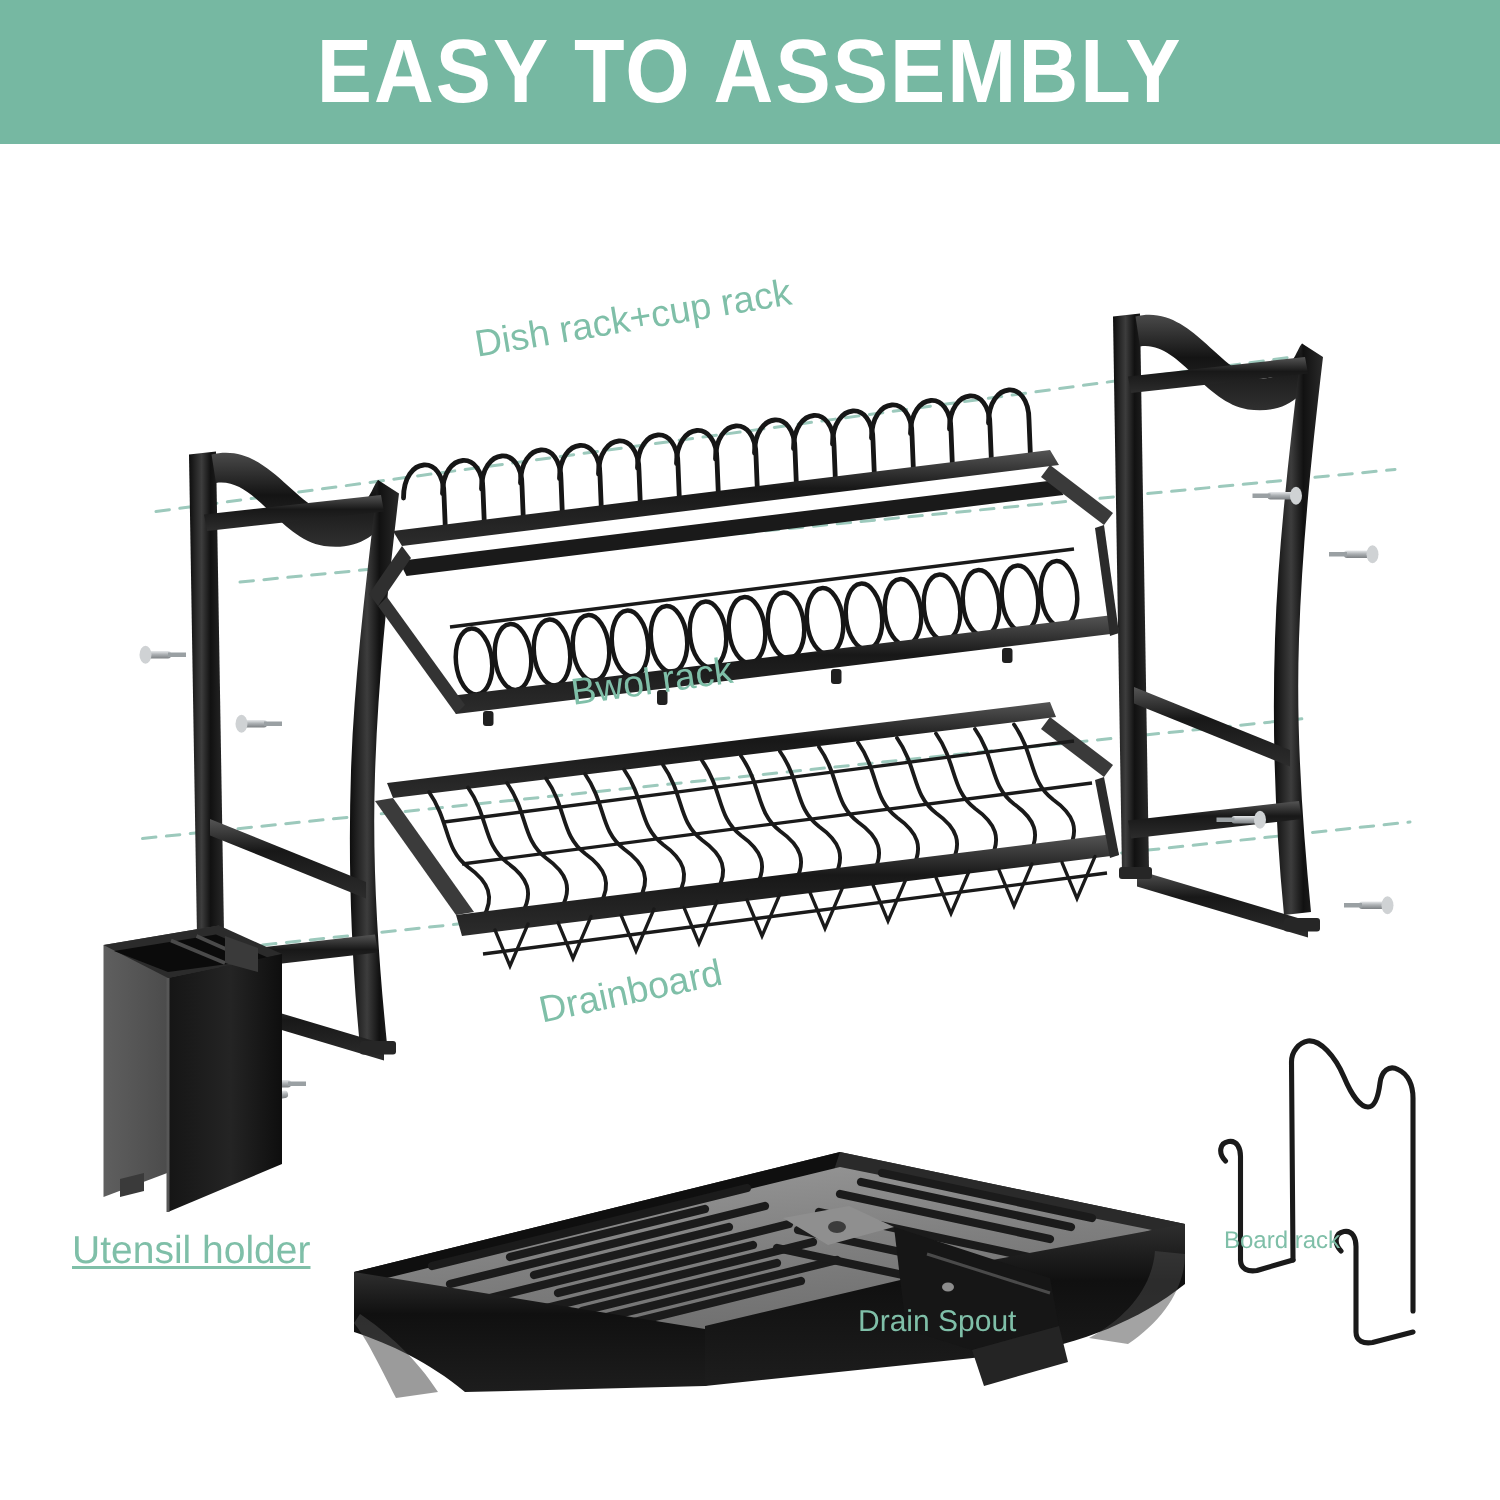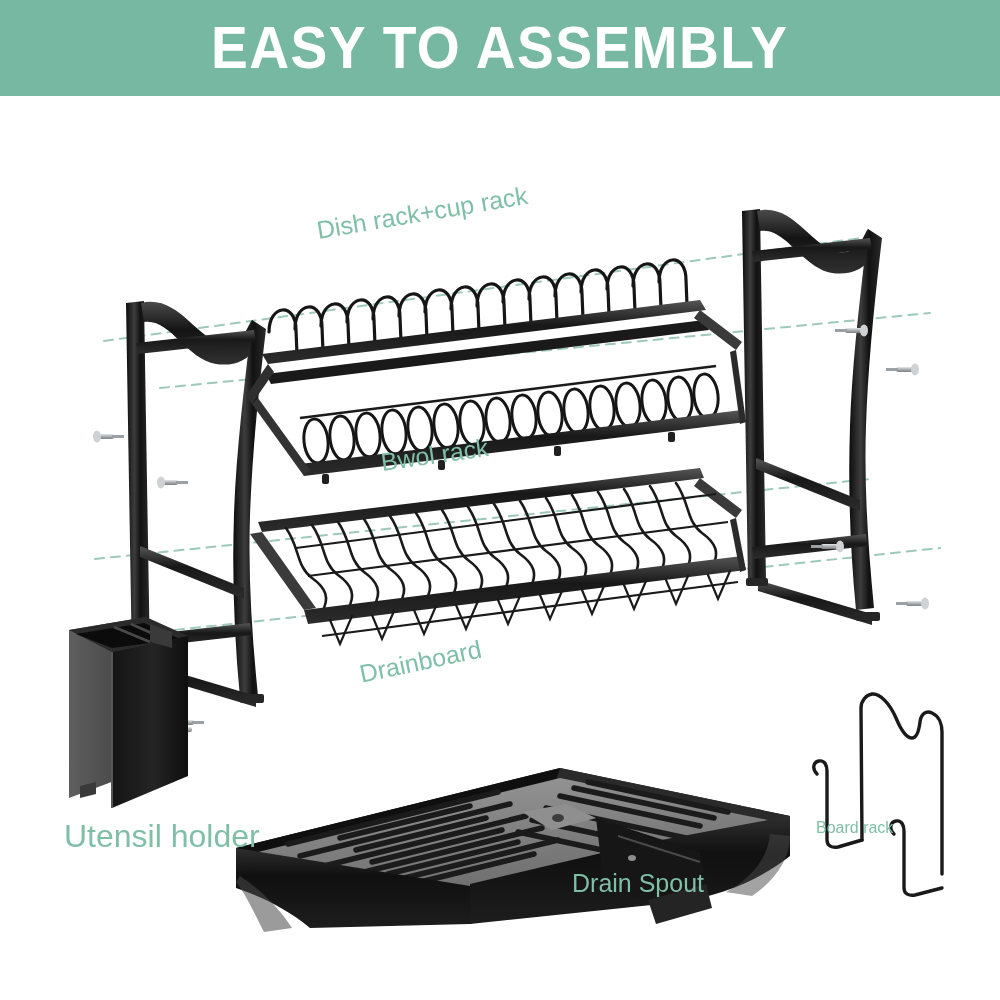--- a/index.html
+++ b/index.html
@@ -80,28 +80,29 @@
     transform-origin: left center;
   }
   #label-drainboard {
     left: 360px;
     top: 662px;
     font-size: 25px;
     transform: rotate(-12deg);
     transform-origin: left center;
   }
   #label-utensil-holder {
-    left: 64px;
+    left: 48px;
     top: 820px;
-    font-size: 32px;
+    font-size: 26px;
+    text-decoration: underline;
   }
   #label-drain-spout {
     left: 572px;
     top: 871px;
-    font-size: 25px;
+    font-size: 20px;
   }
   #label-board-rack {
     left: 816px;
     top: 820px;
     font-size: 16px;
   }
 </style>
 </head>
 <body>
 

